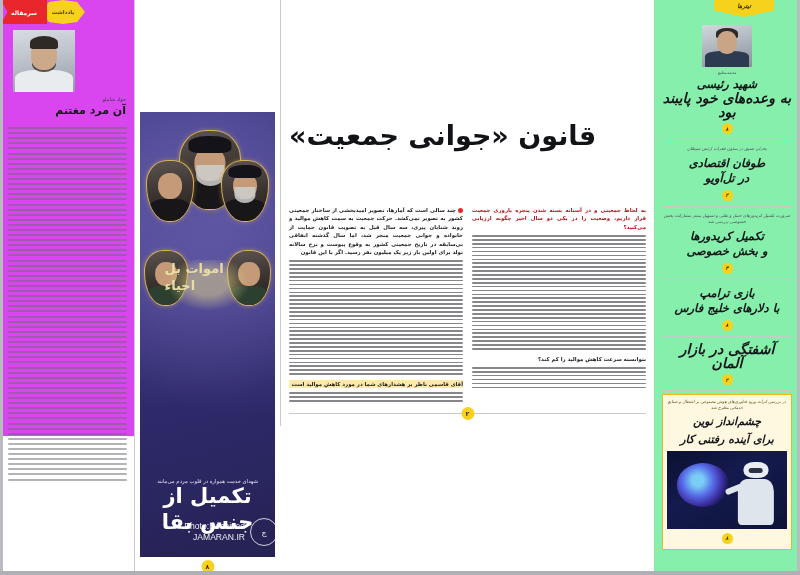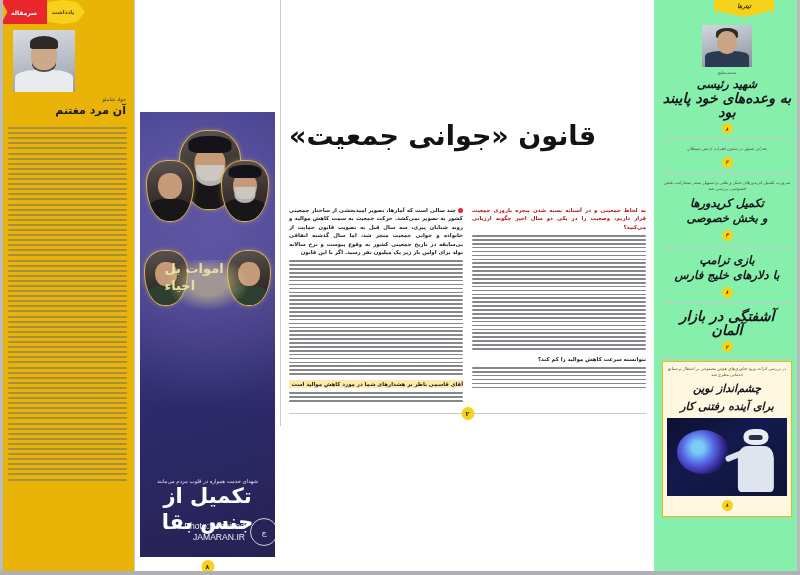--- a/index.html
+++ b/index.html
@@ -107,22 +107,22 @@
   .sm-ic{
     display:inline-block;width:6px;height:6px;border:.6px solid #5a5c63;
     border-radius:1.4px;
   }
 
   
   .cols{position:absolute;left:0;top:106px;width:800px;height:469px;}
 
   
   .col-edit{
-    position:absolute;right:666px;top:-106px;width:134px;height:575px;
-    background:#eab308;border-left:1px solid #c9cad0;
+    position:absolute;right:666px;top:-106px;width:134px;height:436px;
+    background:#d946ef;border-left:1px solid #c9cad0;
     box-sizing:border-box;padding:14px 7px;
   }
   .edit-flag{
     position:absolute;left:0;top:0;width:84px;height:26px;
   }
   .edit-flag .ribbon{
     position:absolute;left:0;top:0;width:46px;height:24px;
     background:#e8262c;color:#fff;font-size:6px;font-weight:bold;
     display:flex;align-items:center;justify-content:center;
     clip-path:polygon(0 0,100% 0,100% 100%,0 100%,14% 50%);
@@ -451,20 +451,22 @@
           <div class="side-title">شهید رئیسی</div>
           <div class="side-title sm">به وعده‌های خود پایبند بود</div>
           <div class="side-pg">
             <span class="pgnum">۸</span>
           </div>
         </div>
         <div class="side-sep"></div>
 
         <div class="side-item">
           <div class="side-kicker">بحران عمیق در ستون فقرات ارتش شیطان</div>
+          <div class="side-title">طوفان اقتصادی</div>
+          <div class="side-title">در تل‌آویو</div>
           <div class="side-pg">
             <span class="pgnum">۲</span>
           </div>
         </div>
         <div class="side-sep"></div>
 
         <div class="side-item">
           <div class="side-kicker">ضرورت تکمیل کریدورهای حمل و نقلی و تسهیل بستر مشارکت بخش خصوصی بررسی شد</div>
           <div class="side-title">تکمیل کریدورها</div>
           <div class="side-title">و بخش خصوصی</div>

